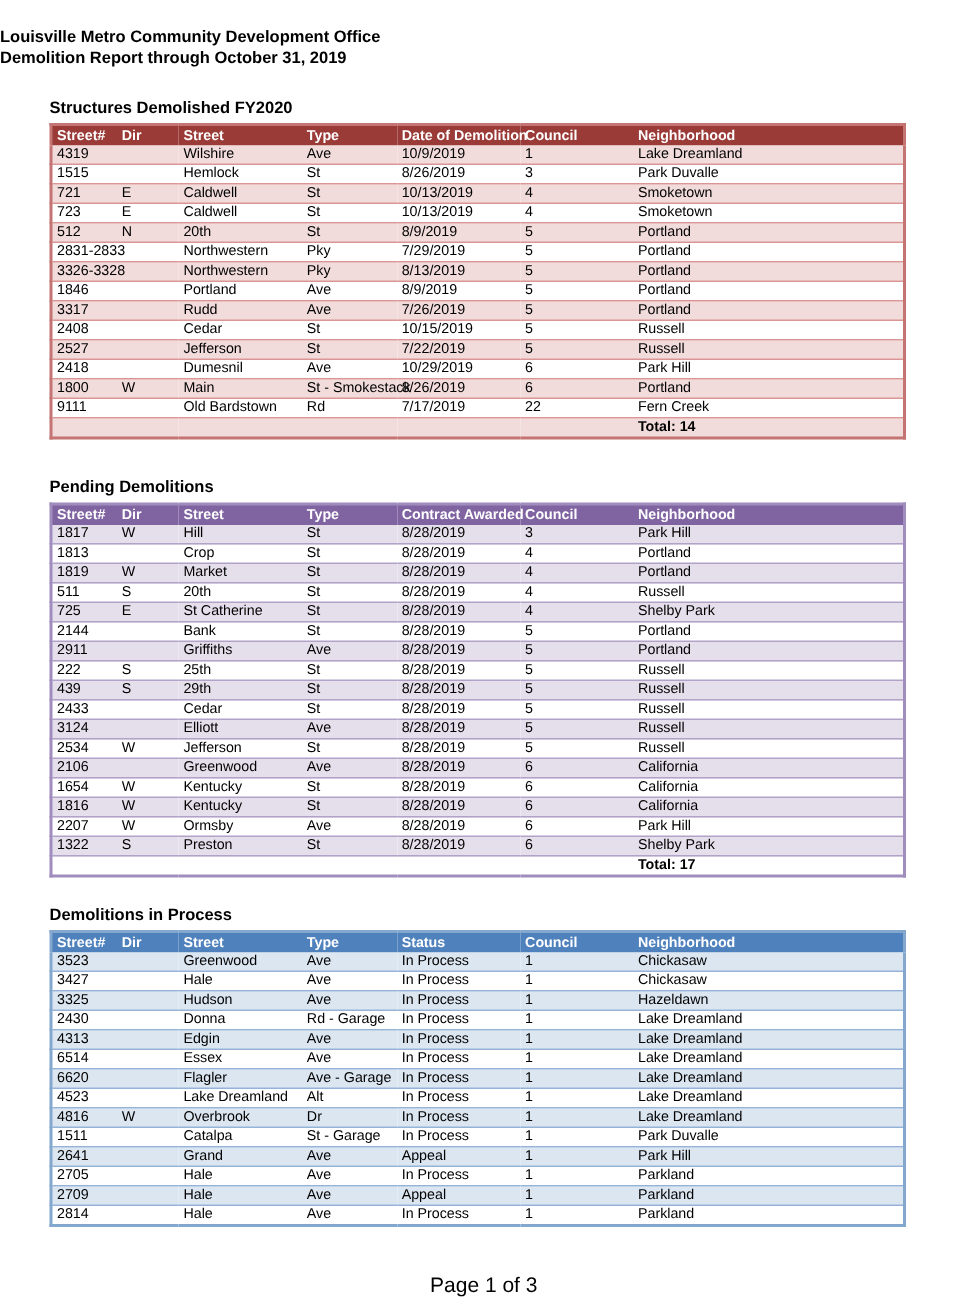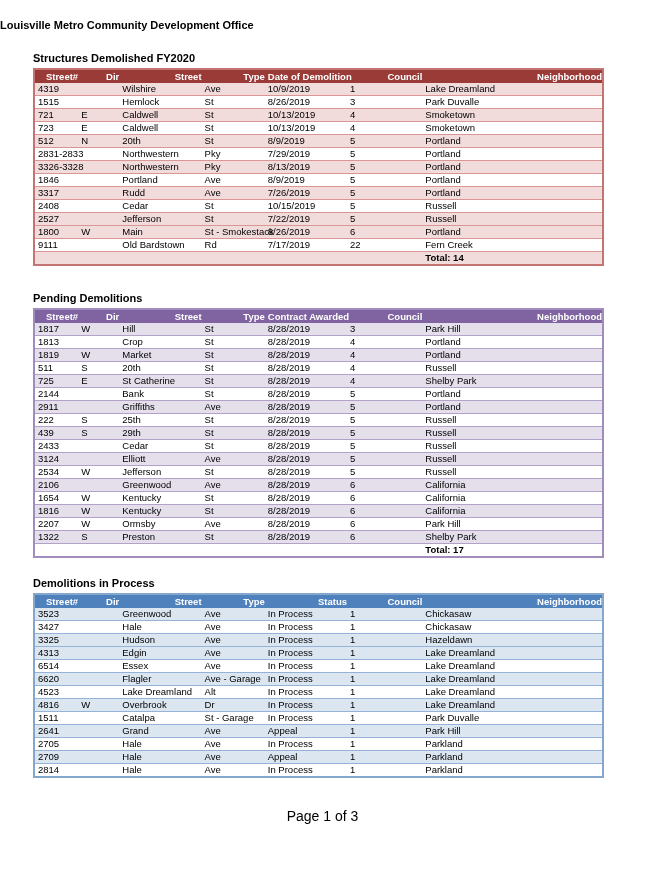--- a/index.html
+++ b/index.html
@@ -45,21 +45,21 @@
   table.report col.c2 { width: 41px; }
   table.report col.c3 { width: 82px; }
   table.report col.c4 { width: 63px; }
   table.report col.c5 { width: 82px; }
   table.report col.c6 { width: 75px; }
   table.report col.c7 { width: 180px; }
   table.report th {
     background: var(--hdr);
     color: var(--hdrtext);
     font-weight: bold;
-    text-align: right;
+    text-align: left;
     height: 13px;
     line-height: 13px;
     padding: 0 0 0 3px;
     white-space: nowrap;
     overflow: visible;
   }
   table.report td {
     height: 12px;
     line-height: 12px;
     padding: 0 0 0 3px;
@@ -73,20 +73,21 @@
     margin-top: 30px;
     text-align: center;
     font-size: 14px;
   }
 </style>
 </head>
 <body>
 
 <div class="doc-header">
   <div>Louisville Metro Community Development Office</div>
+  <div>Demolition Report through October 31, 2019</div>
 </div>
 
 <div class="section sec-1" style="--hdr: #9a3b38; --hdrtext: #ffffff; --band: #f2dbdb; --line: #d99694; --outer: #c47472;">
   <div class="section-title">Structures Demolished FY2020</div>
   <table class="report">
     <colgroup>
         <col class="c1">
         <col class="c2">
         <col class="c3">
         <col class="c4">
@@ -197,20 +198,29 @@
           <td>Russell</td>
         </tr>
         <tr class="band">
           <td>2527</td>
           <td></td>
           <td>Jefferson</td>
           <td>St</td>
           <td>7/22/2019</td>
           <td>5</td>
           <td>Russell</td>
+        </tr>
+        <tr>
+          <td>2418</td>
+          <td></td>
+          <td>Dumesnil</td>
+          <td>Ave</td>
+          <td>10/29/2019</td>
+          <td>6</td>
+          <td>Park Hill</td>
         </tr>
         <tr class="band">
           <td>1800</td>
           <td>W</td>
           <td>Main</td>
           <td>St - Smokestack</td>
           <td>8/26/2019</td>
           <td>6</td>
           <td>Portland</td>
         </tr>
@@ -470,20 +480,29 @@
         </tr>
         <tr class="band">
           <td>3325</td>
           <td></td>
           <td>Hudson</td>
           <td>Ave</td>
           <td>In Process</td>
           <td>1</td>
           <td>Hazeldawn</td>
         </tr>
+        <tr>
+          <td>2430</td>
+          <td></td>
+          <td>Donna</td>
+          <td>Rd - Garage</td>
+          <td>In Process</td>
+          <td>1</td>
+          <td>Lake Dreamland</td>
+        </tr>
         <tr class="band">
           <td>4313</td>
           <td></td>
           <td>Edgin</td>
           <td>Ave</td>
           <td>In Process</td>
           <td>1</td>
           <td>Lake Dreamland</td>
         </tr>
         <tr>

